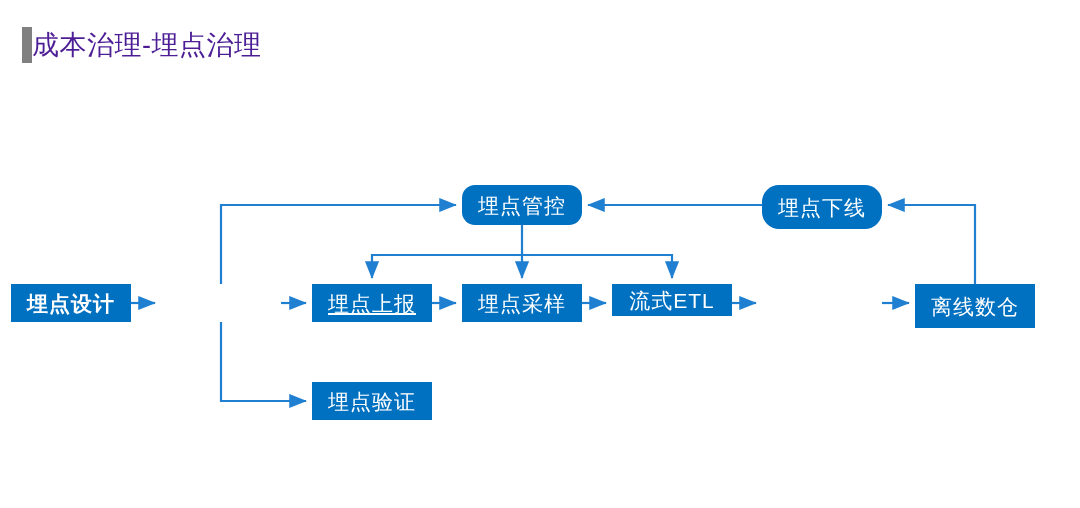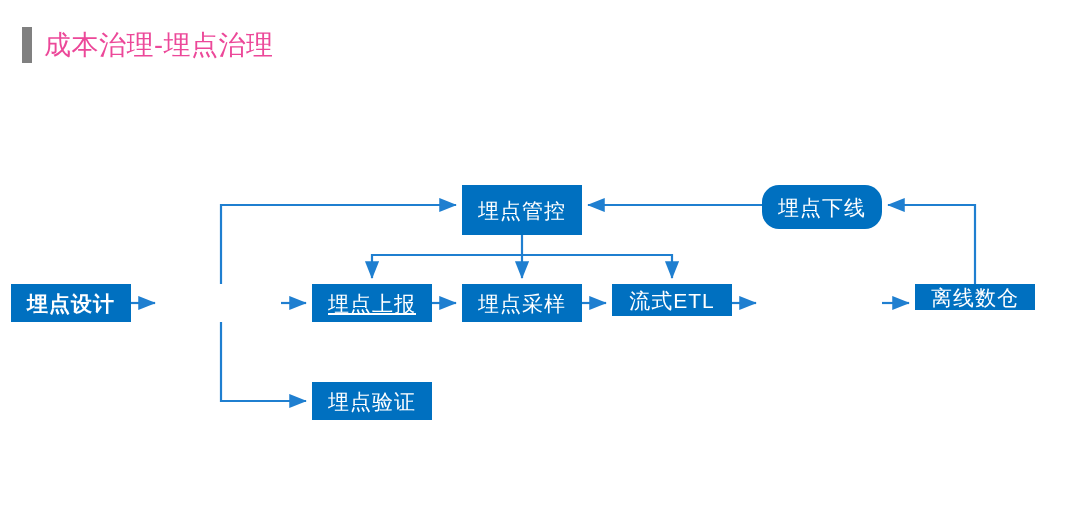--- a/index.html
+++ b/index.html
@@ -30,24 +30,23 @@
     align-items: center;
     height: 38px;
   }
   .title-bar {
     width: 10px;
     height: 36px;
     background: #808080;
     flex: none;
   }
   .title-text {
-    margin-left: 12px;
     font-size: 27px;
     line-height: 36px;
-    color: #ec4899;
+    color: #4c1d95;
     letter-spacing: 0.5px;
     white-space: nowrap;
   }
   
   #wires {
     position: absolute;
     left: 0;
     top: 0;
     width: 1080px;
     height: 508px;
@@ -105,18 +104,18 @@
       <path d="M762,205 L588,205"></path>
 
       <path d="M975,284 L975,205 L888,205"></path>
     </g>
   </svg>
 
   <div class="node" style="left:11px;  top:284px; width:120px; height:38px;font-weight:bold;">埋点设计</div>
   <div class="node" style="left:312px; top:284px; width:120px; height:38px;text-decoration:underline;">埋点上报</div>
   <div class="node" style="left:462px; top:284px; width:120px; height:38px;">埋点采样</div>
   <div class="node" style="left:612px; top:284px; width:120px; height:32px;">流式ETL</div>
-  <div class="node" style="left:915px; top:284px; width:120px; height:26px;">离线数仓</div>
-  <div class="node" style="left:462px; top:185px; width:120px; height:50px;">埋点管控</div>
+  <div class="node" style="left:915px; top:284px; width:120px; height:44px;">离线数仓</div>
+  <div class="node" style="left:462px; top:185px; width:120px; height:40px;border-radius:13px;">埋点管控</div>
   <div class="node" style="left:762px; top:185px; width:120px; height:44px;border-radius:17px;">埋点下线</div>
   <div class="node" style="left:312px; top:382px; width:120px; height:38px;">埋点验证</div>
 
 </div>
 
 </body></html>

